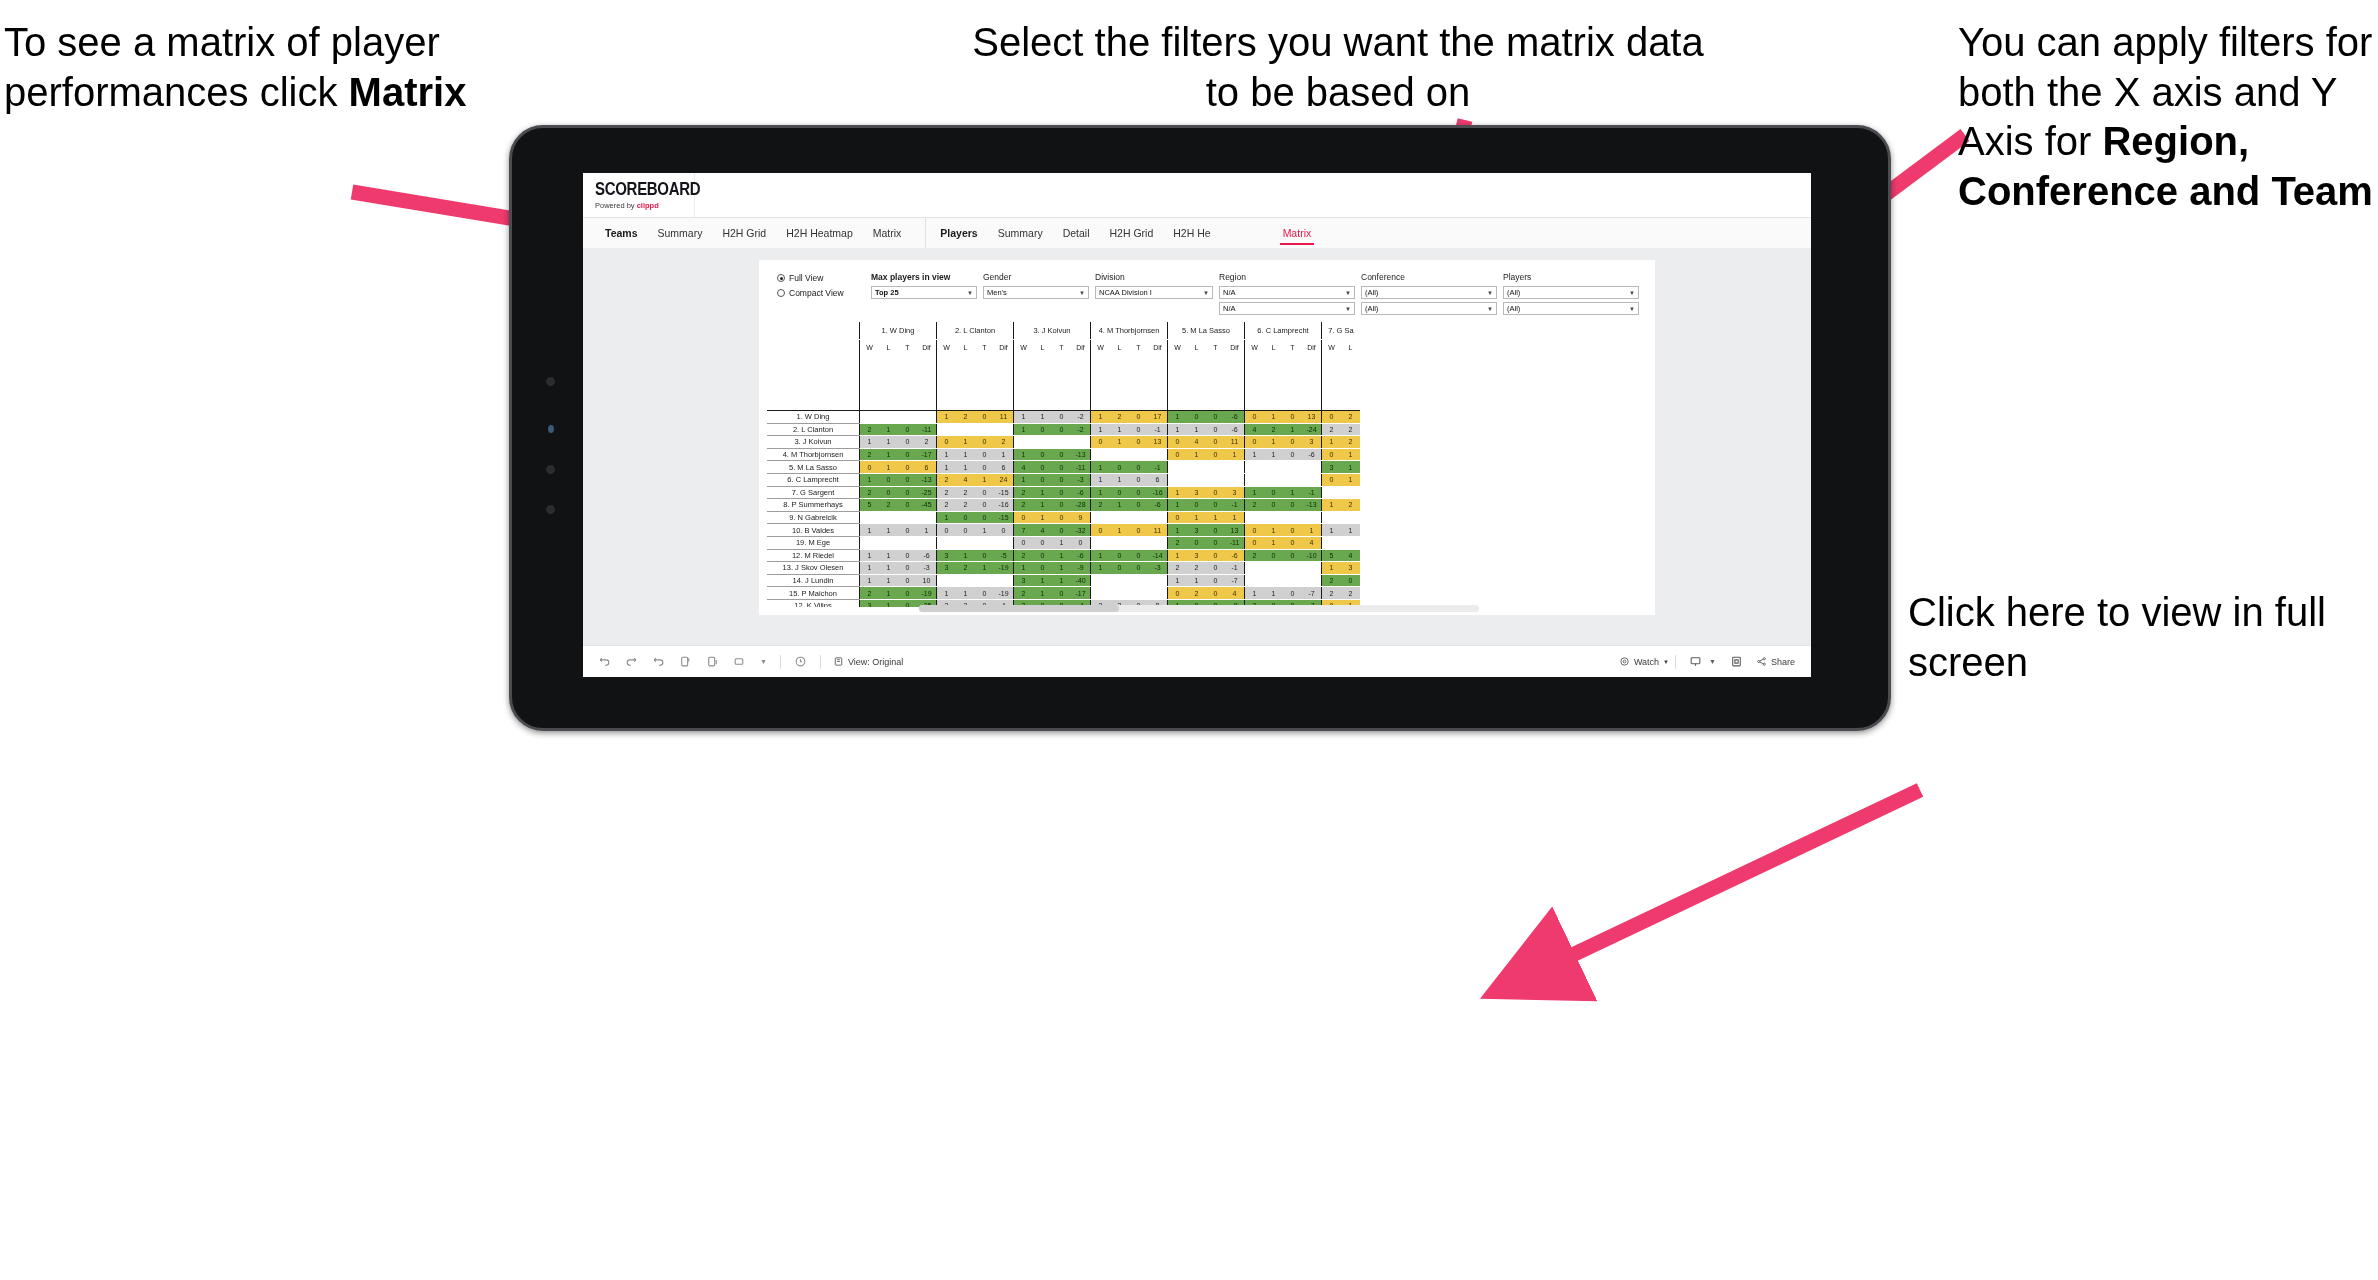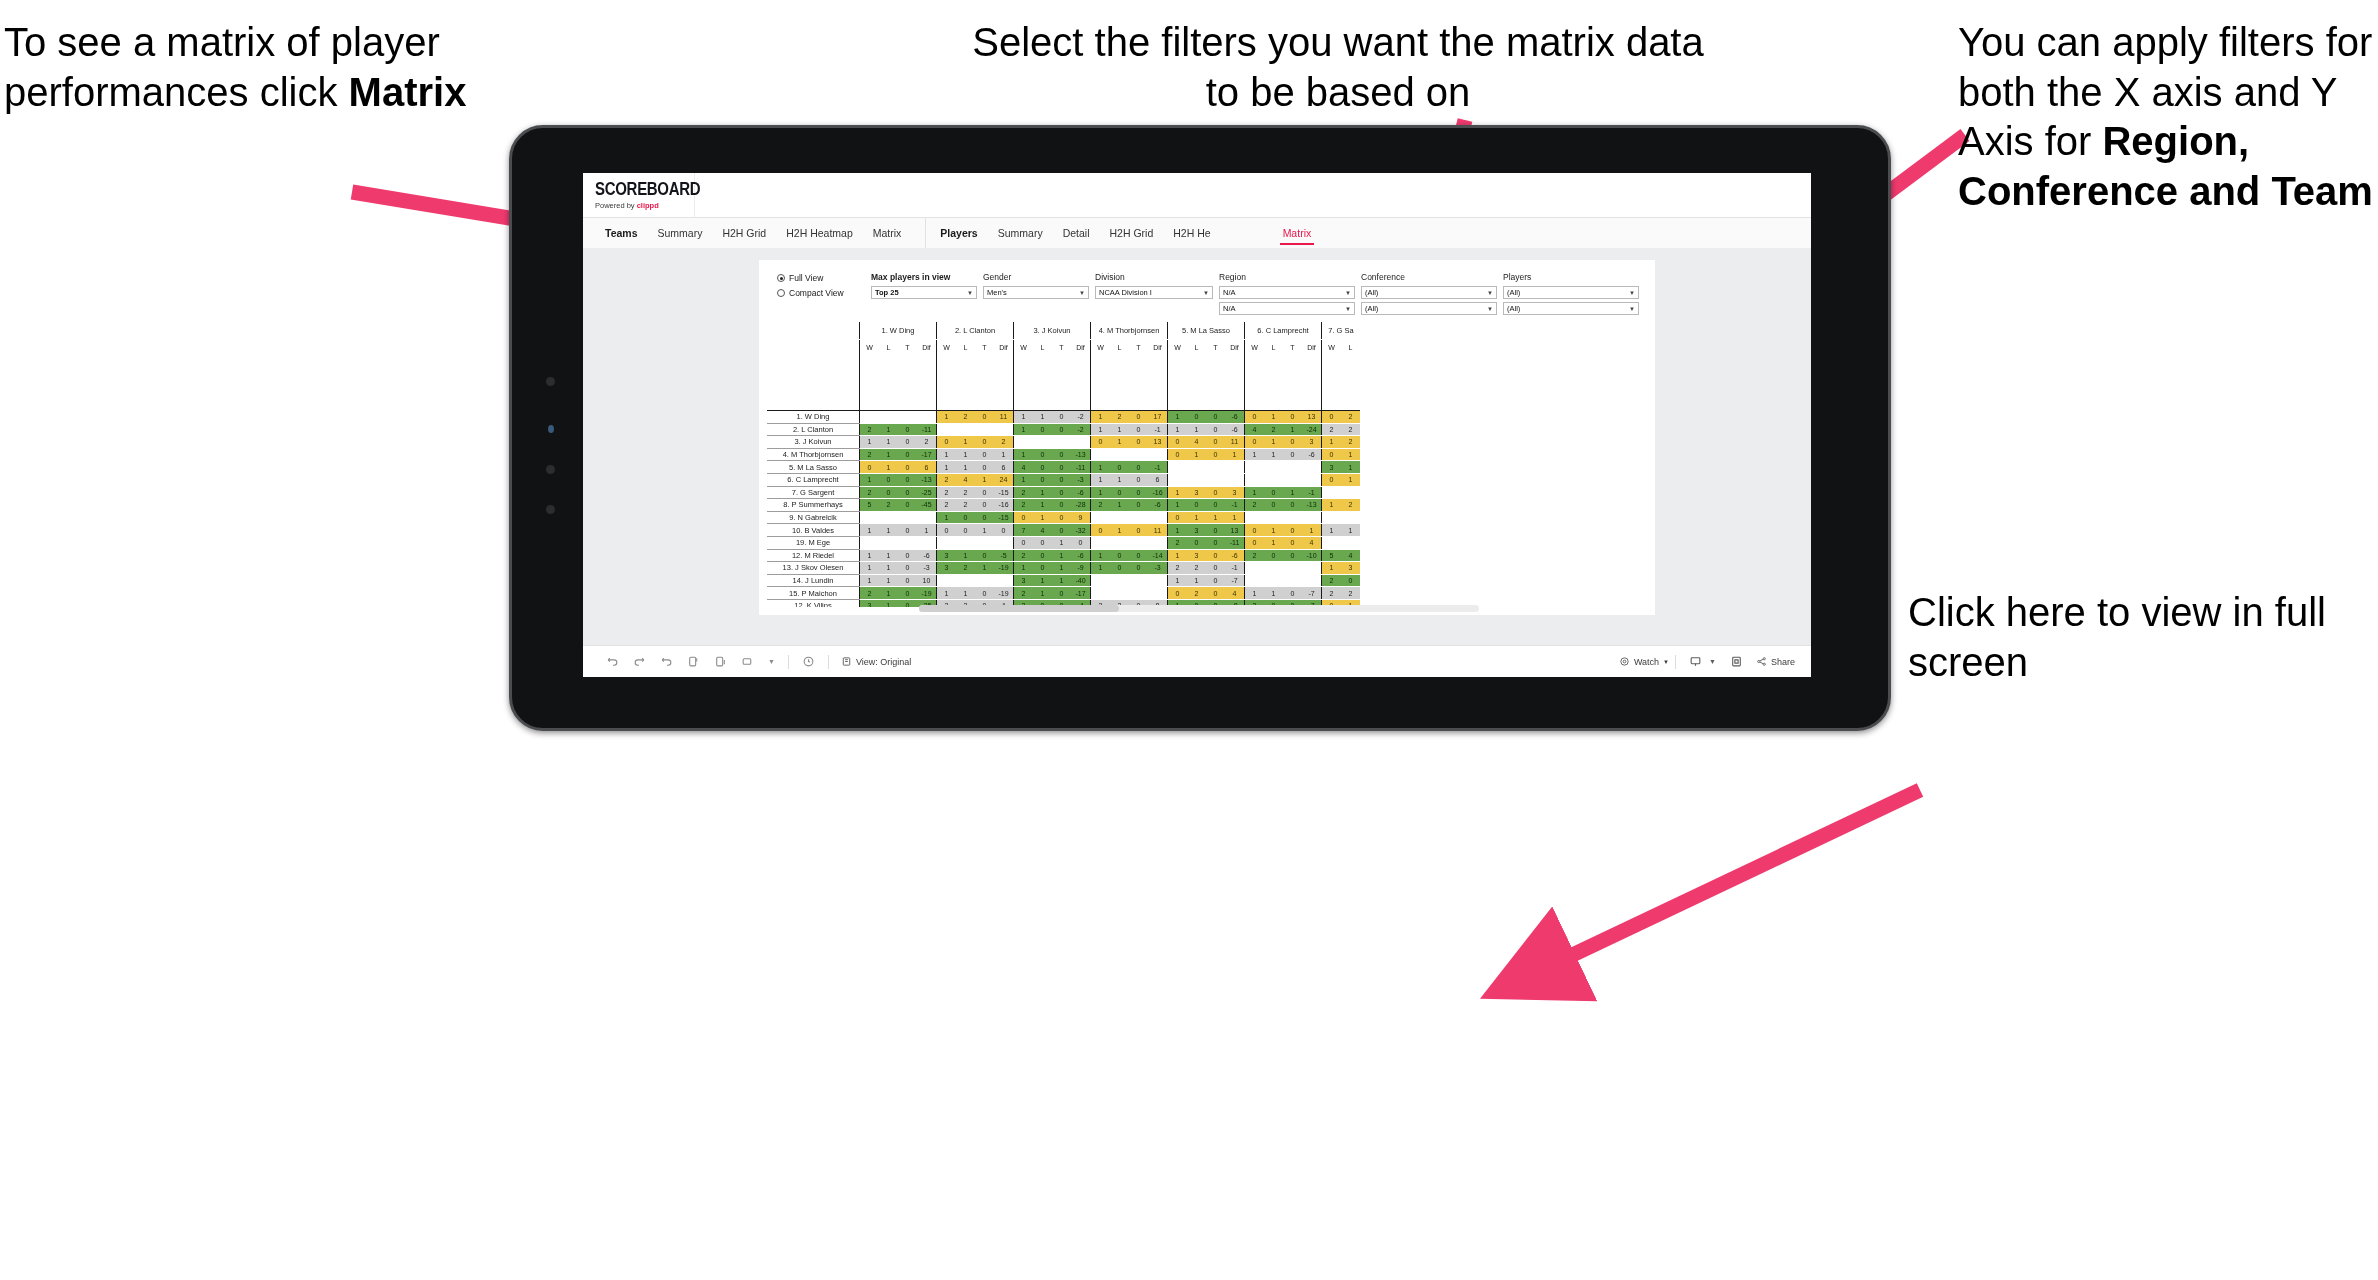--- a/index.html
+++ b/index.html
@@ -96,21 +96,21 @@
   
   #hscroll{position:absolute;left:160px;bottom:3px;width:560px;height:7px;background:#ececec;border-radius:4px;}
   #hscroll i{position:absolute;left:0;top:0;width:200px;height:7px;background:#cfcfcf;border-radius:4px;display:block;}
 
   
   #bottombar{position:absolute;left:0;bottom:0;width:1228px;height:31px;background:#fff;
      border-top:1px solid #e3e3e3;display:flex;align-items:center;}
   .tbi{padding:0 7px;cursor:pointer;display:flex;align-items:center;}
   .tbsep{width:1px;height:14px;background:#dcdcdc;margin:0 6px;}
   .tbtext{font-size:9px;color:#3b3b3b;display:flex;align-items:center;gap:4px;cursor:pointer;}
-  #tb-left{padding-left:16px;display:flex;align-items:center;}
+  #tb-left{padding-left:8px;display:flex;align-items:center;}
   #tb-right{margin-left:auto;padding-right:16px;display:flex;align-items:center;}
   svg{display:block;}
 </style>
 </head>
 <body>
 
 <svg class="arrow" viewBox="0 0 2378 1280">
   <defs>
     <marker id="ah" markerWidth="7" markerHeight="7" refX="2.2" refY="3.5" orient="auto">
       <path d="M0,0 L7,3.5 L0,7 Z" fill="#ef3a6e"></path>

